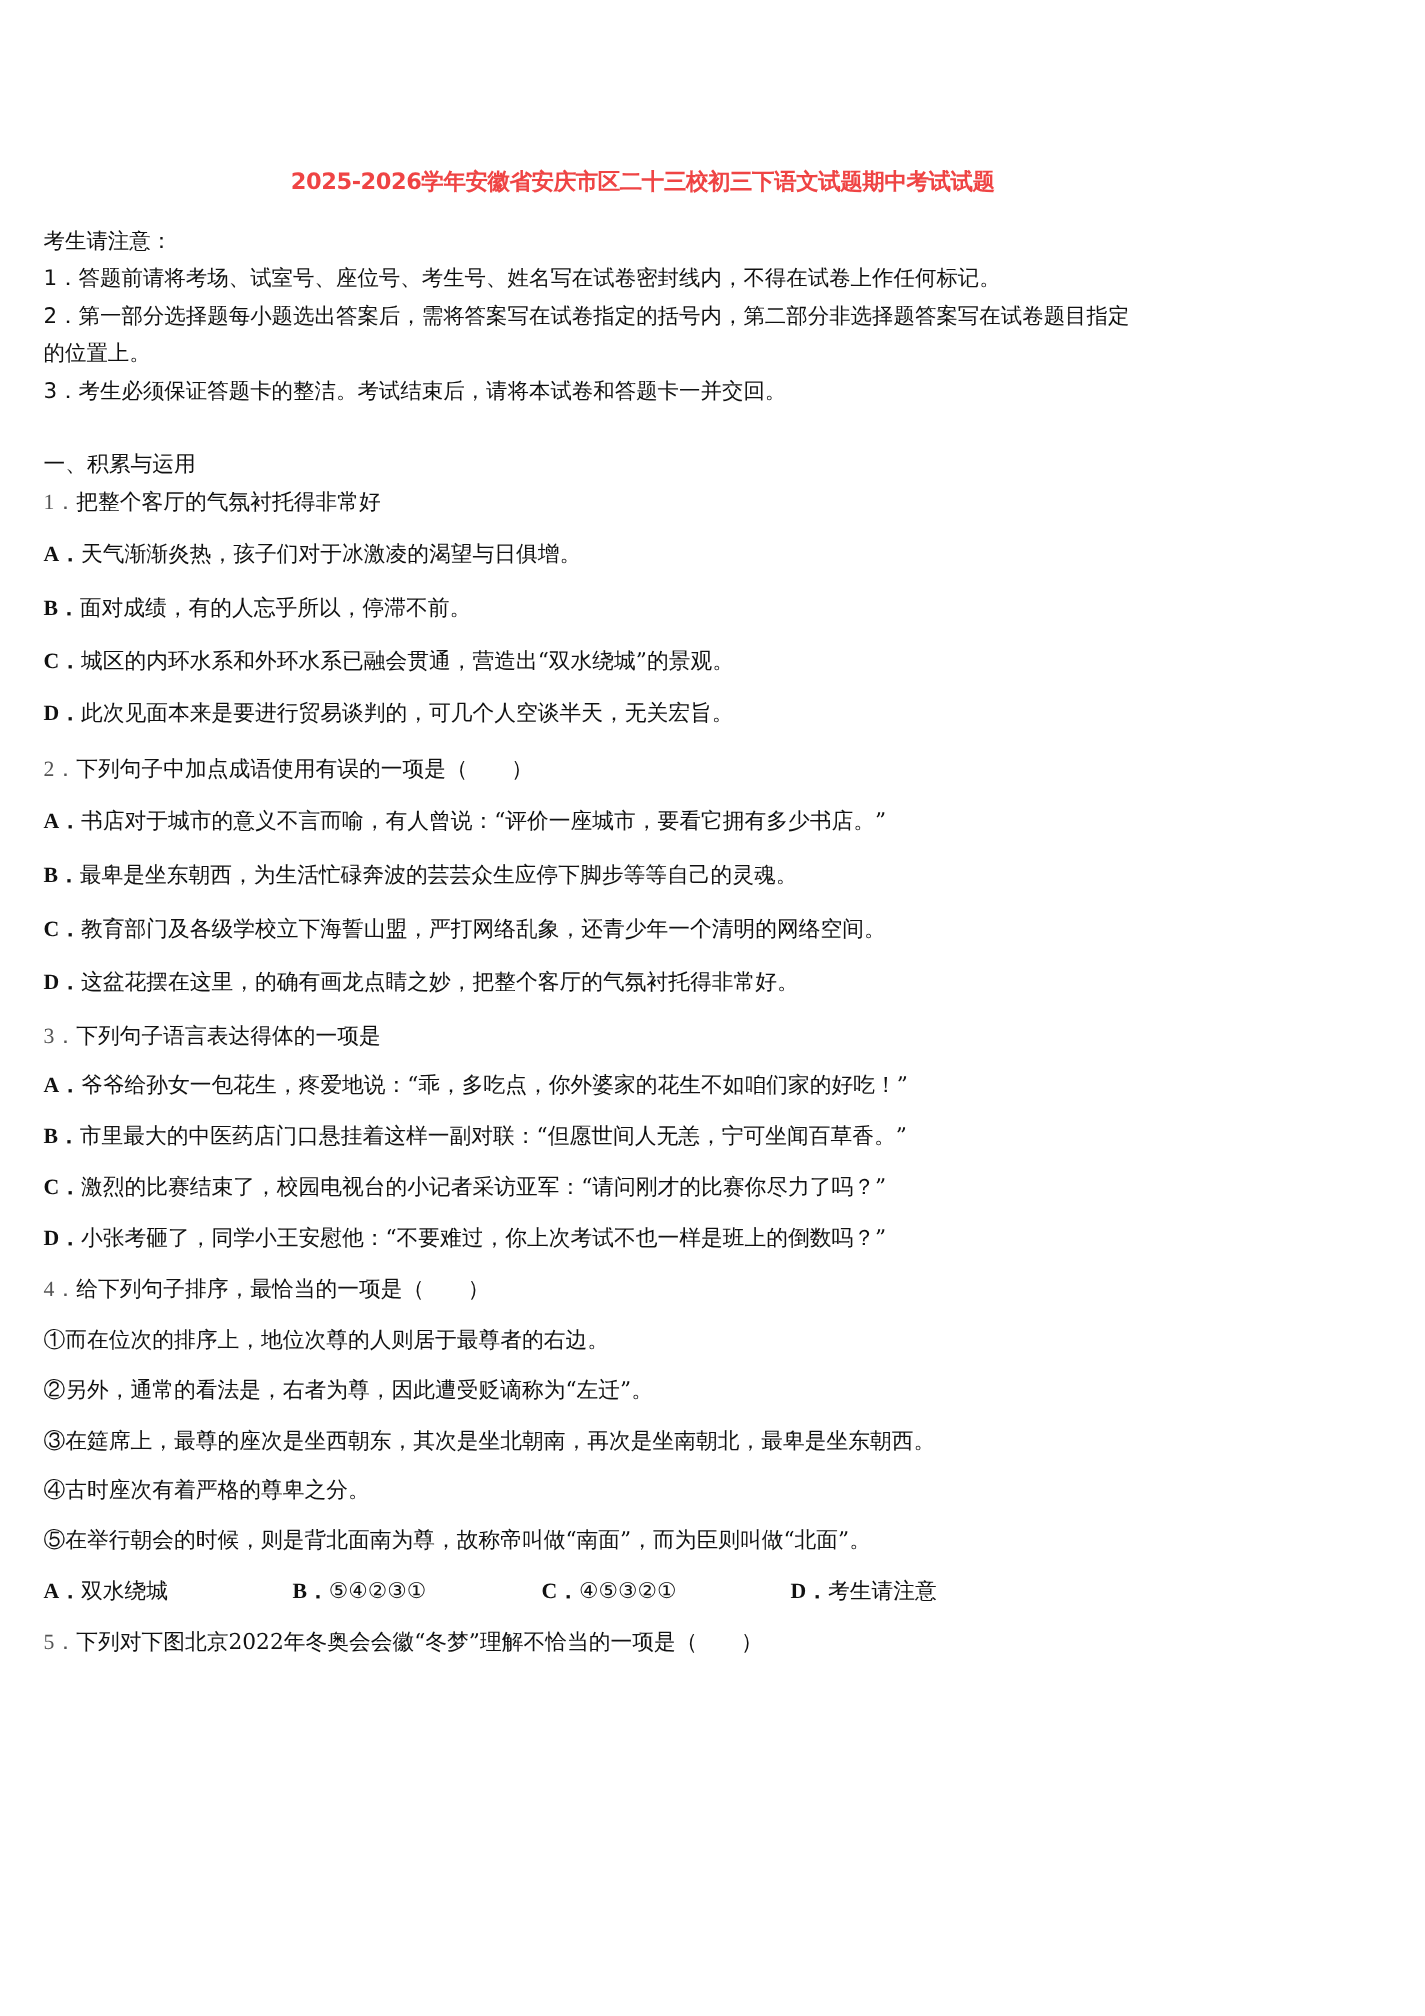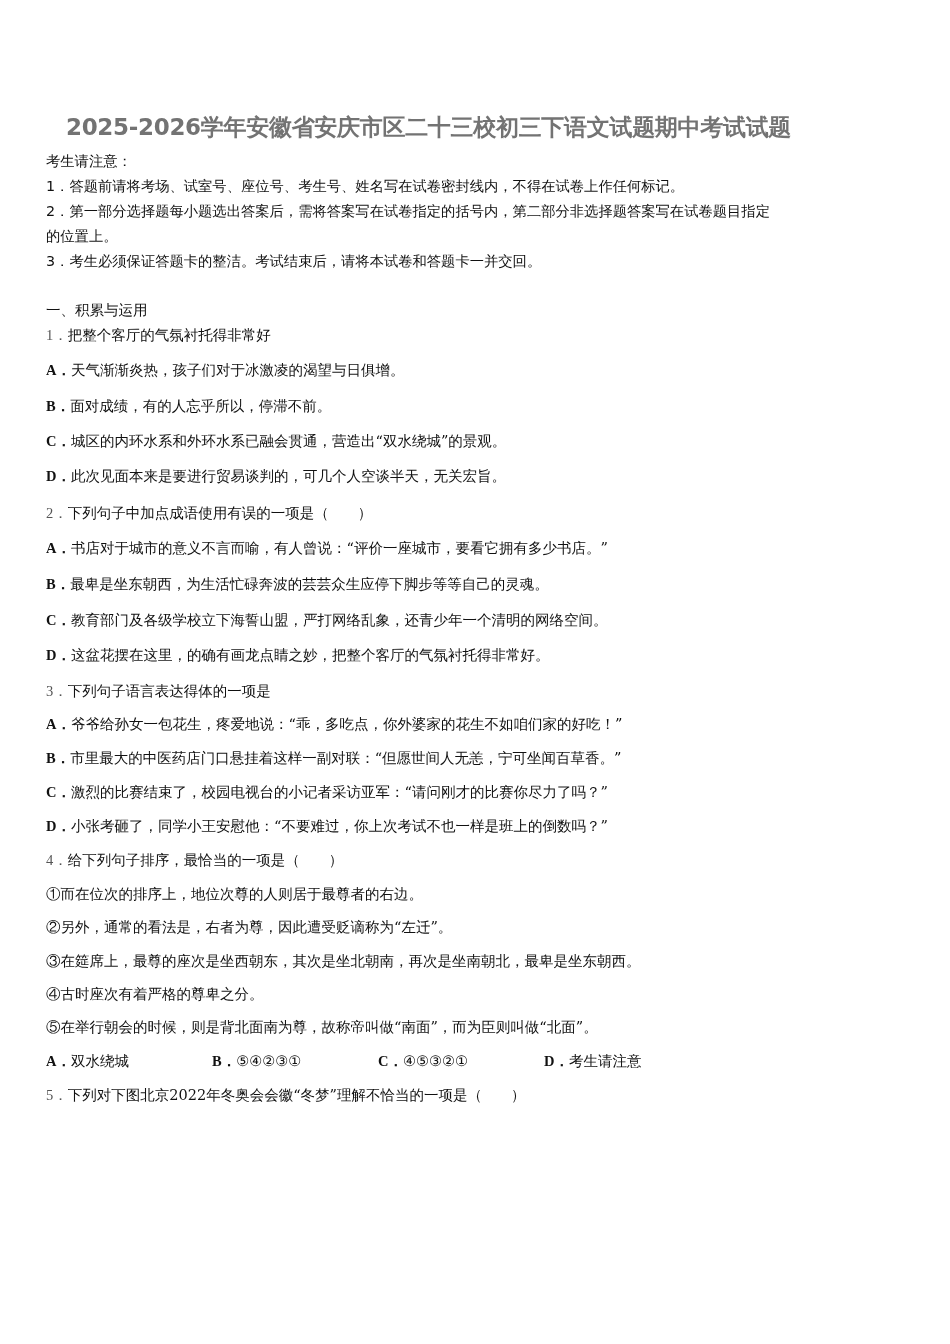--- a/index.html
+++ b/index.html
@@ -1,21 +1,21 @@
 <!DOCTYPE html>
 <html><head>
   <meta charset="utf-8">
   <style>
     html, body { margin: 0; padding: 0; background: #ffffff; }
     body { width: 950px; height: 1344px; position: relative; overflow: hidden;
       font-family: "DejaVu Serif", "Liberation Serif", serif; color: #111; }
     .title { position: absolute; top: 112px; left: 0; width: 857px; text-align: center;
-      font-family: "DejaVu Sans", "Liberation Sans", sans-serif; font-weight: bold; font-size: 23px;
-      letter-spacing: -0.3px; color: #737373; }
-    .line { position: absolute; left: 46px; font-size: 14.5px; line-height: 18px; white-space: nowrap; }
+      font-family: "DejaVu Sans", "Liberation Sans", sans-serif; font-weight: bold; font-size: 15px;
+      letter-spacing: -0.3px; color: #ef4444; }
+    .line { position: absolute; left: 29px; font-size: 14.5px; line-height: 18px; white-space: nowrap; }
     .notice { font-family: "DejaVu Sans", "Liberation Sans", sans-serif; font-size: 14.3px; }
     .qnum { color: #555; font-family: "Liberation Serif", serif; }
     .opt-letter { font-weight: bold; font-family: "Liberation Serif", serif; }
     .choices span.choice { display: inline-block; width: 166px; }
   </style>
 </head>
 <body>
 
 <div class="title">2025-2026学年安徽省安庆市区二十三校初三下语文试题期中考试试题</div>
 

